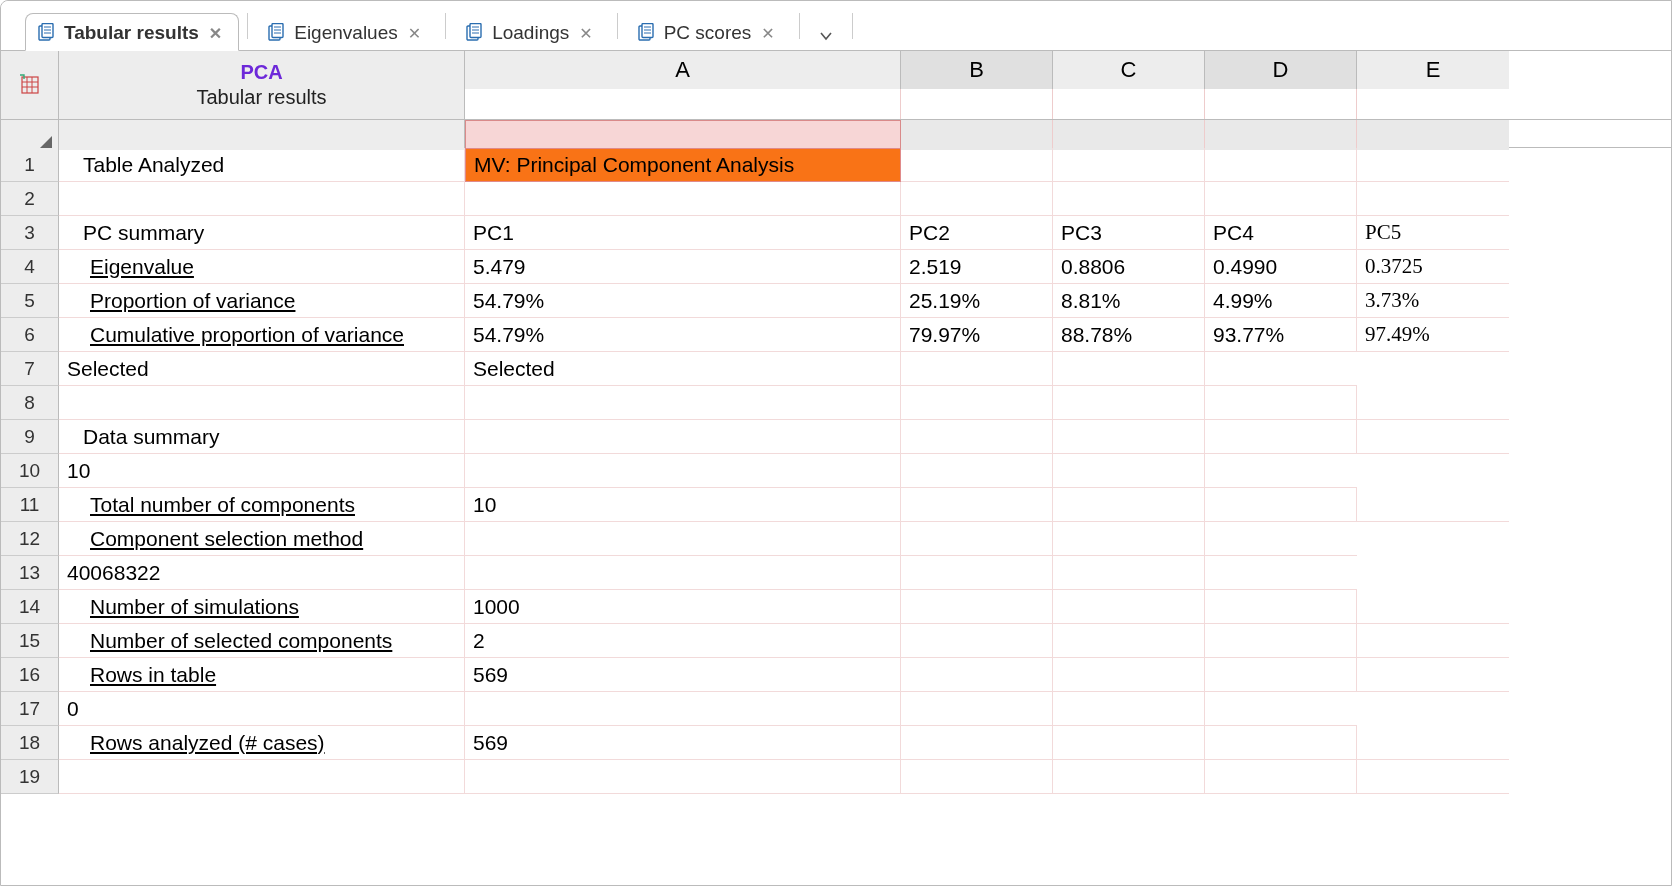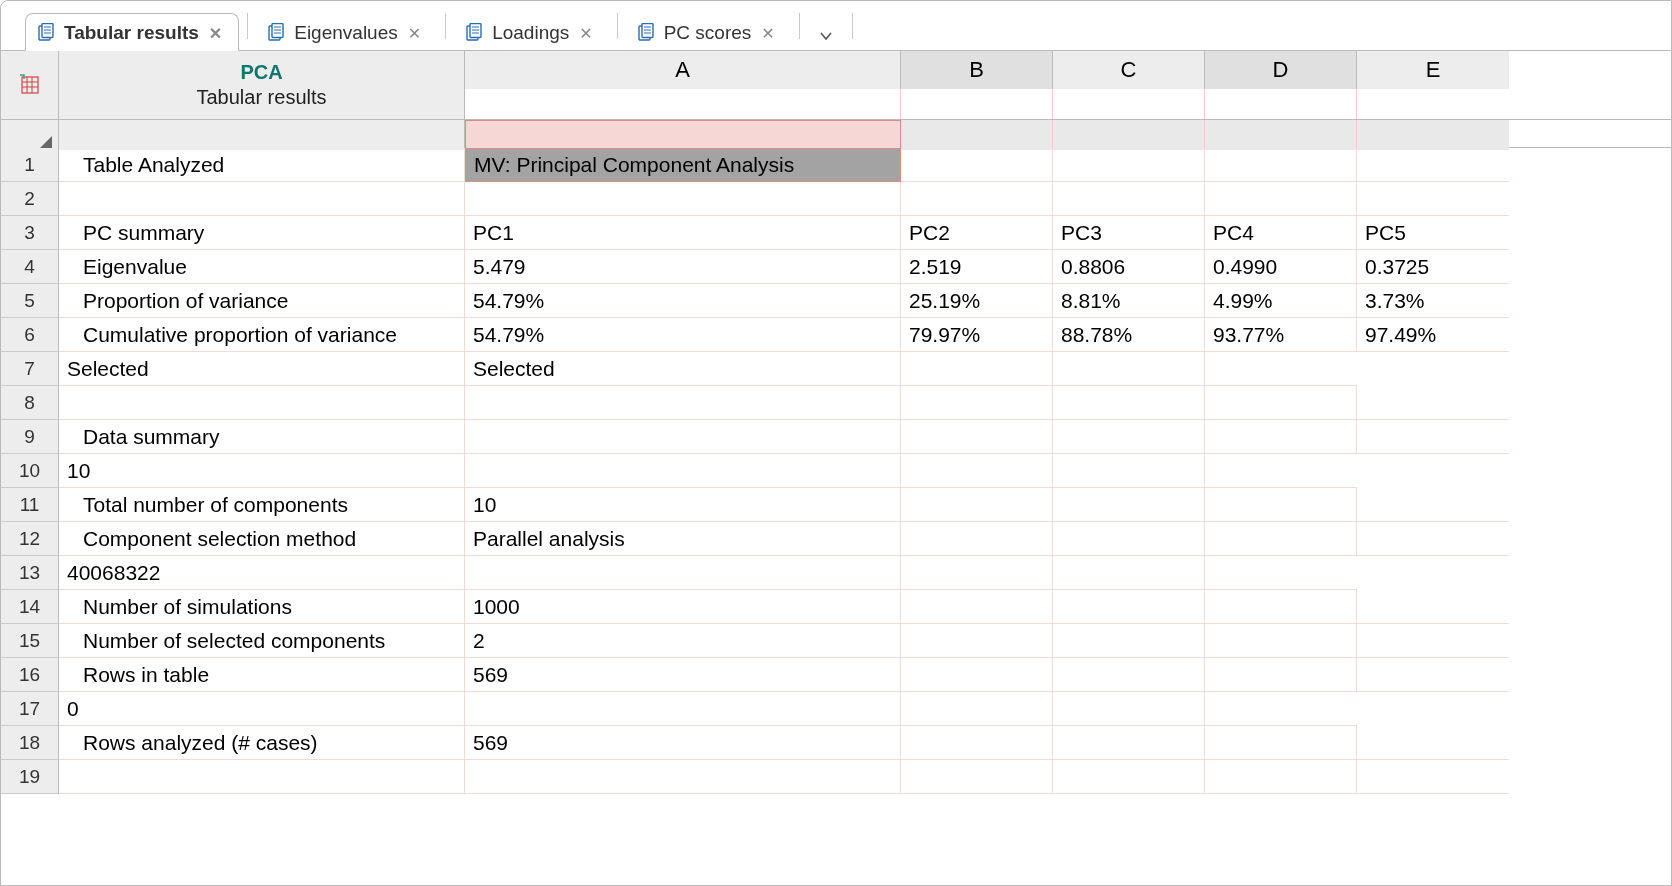--- a/index.html
+++ b/index.html
@@ -18,39 +18,39 @@
 .dropdown-btn { display: flex; align-items: center; padding: 6px 10px; cursor: pointer; }
 
 .doc-icon { width: 20px; height: 20px; flex-shrink: 0; }
 
 
 .sheet { display: flex; flex-direction: column; height: calc(100% - 50px); }
 .hdr-row { display: grid; grid-template-columns: 58px 406px 436px 152px 152px 152px 152px; border-bottom: 1px solid #bbb; }
 .hdr-row2 { display: grid; grid-template-columns: 58px 406px 436px 152px 152px 152px 152px; border-bottom: 1px solid #bbb; }
 .corner-cell { background: #ededed; border-right: 1px solid #bbb; display: flex; align-items: center; justify-content: center; }
 .title-cell { background: #ededed; border-right: 1px solid #bbb; display: flex; flex-direction: column; align-items: center; justify-content: center; padding: 6px 4px; }
-.title-link { color: #0f766e; font-weight: bold; font-size: 20px; }
+.title-link { color: #6d28d9; font-weight: bold; font-size: 20px; }
 .title-sub { color: #222; font-size: 20px; margin-top: 2px; }
 .col-head { background: #ededed; border-right: 1px solid #bbb; display: flex; align-items: center; justify-content: center; font-size: 22px; height: 38px; }
 .col-head.last { border-right: none; }
 .col-head.darker { background: #e0e0e0; }
 .sub-cell { background: #fff; border-right: 1px solid #eecccc; height: 30px; }
 .sub-cell.rh { background: #ededed; border-right: 1px solid #bbb; display: flex; align-items: flex-end; justify-content: flex-end; padding-right: 6px; }
 .triangle { width: 0; height: 0; border-left: 14px solid transparent; border-bottom: 14px solid #666; }
 .sub-cell.selected { background: #f7d6d6; border: 1px solid #d98a8a; }
 
 
 .row { display: grid; grid-template-columns: 58px 406px 436px 152px 152px 152px 152px; height: 34px; }
 .row-head { background: #ededed; border-right: 1px solid #bbb; border-bottom: 1px solid #ccc; display: flex; align-items: center; justify-content: center; font-size: 19px; color: #333; }
 .cell { border-right: 1px solid #f2dada; border-bottom: 1px solid #f2dada; padding: 4px 8px; font-size: 21px; display: flex; align-items: center; overflow: hidden; white-space: nowrap; }
 .cell.label { padding-left: 24px; }
-.cell.label.indent { padding-left: 24px; }
+.cell.label.indent { padding-left: 31px; text-decoration: underline; }
 .cell.bold { font-weight: normal; }
-.cell.selected-outline { border: 1px solid #e08a8a; background: #a3a3a3; }
-.cell.last { border-right: 1px solid #f2dada; }
+.cell.selected-outline { border: 1px solid #e08a8a; background: #f97316; }
+.cell.last { border-right: 1px solid #f2dada; font-family: Liberation Serif, serif; }
 
 .grid-icon { width: 24px; height: 24px; }
 </style>
 </head>
 <body>
 
 <div class="window">
 
   <div class="tabbar">
     <div class="tab active">
@@ -254,21 +254,20 @@
           <div class="cell label indent">Total number of components</div>
           <div class="cell">10</div>
           <div class="cell"></div>
           <div class="cell"></div>
           <div class="cell"></div>
           <div class="cell last" style="border-right: none;"></div>
         </div>
         <div class="row">
           <div class="row-head">12</div>
           <div class="cell label indent">Component selection method</div>
-          <div class="cell">Parallel analysis</div>
           <div class="cell"></div>
           <div class="cell"></div>
           <div class="cell"></div>
           <div class="cell last" style="border-right: none;"></div>
         </div>
         <div class="row">
           <div class="row-head">13</div>
           <div class="cell">40068322</div>
           <div class="cell"></div>
           <div class="cell"></div>

